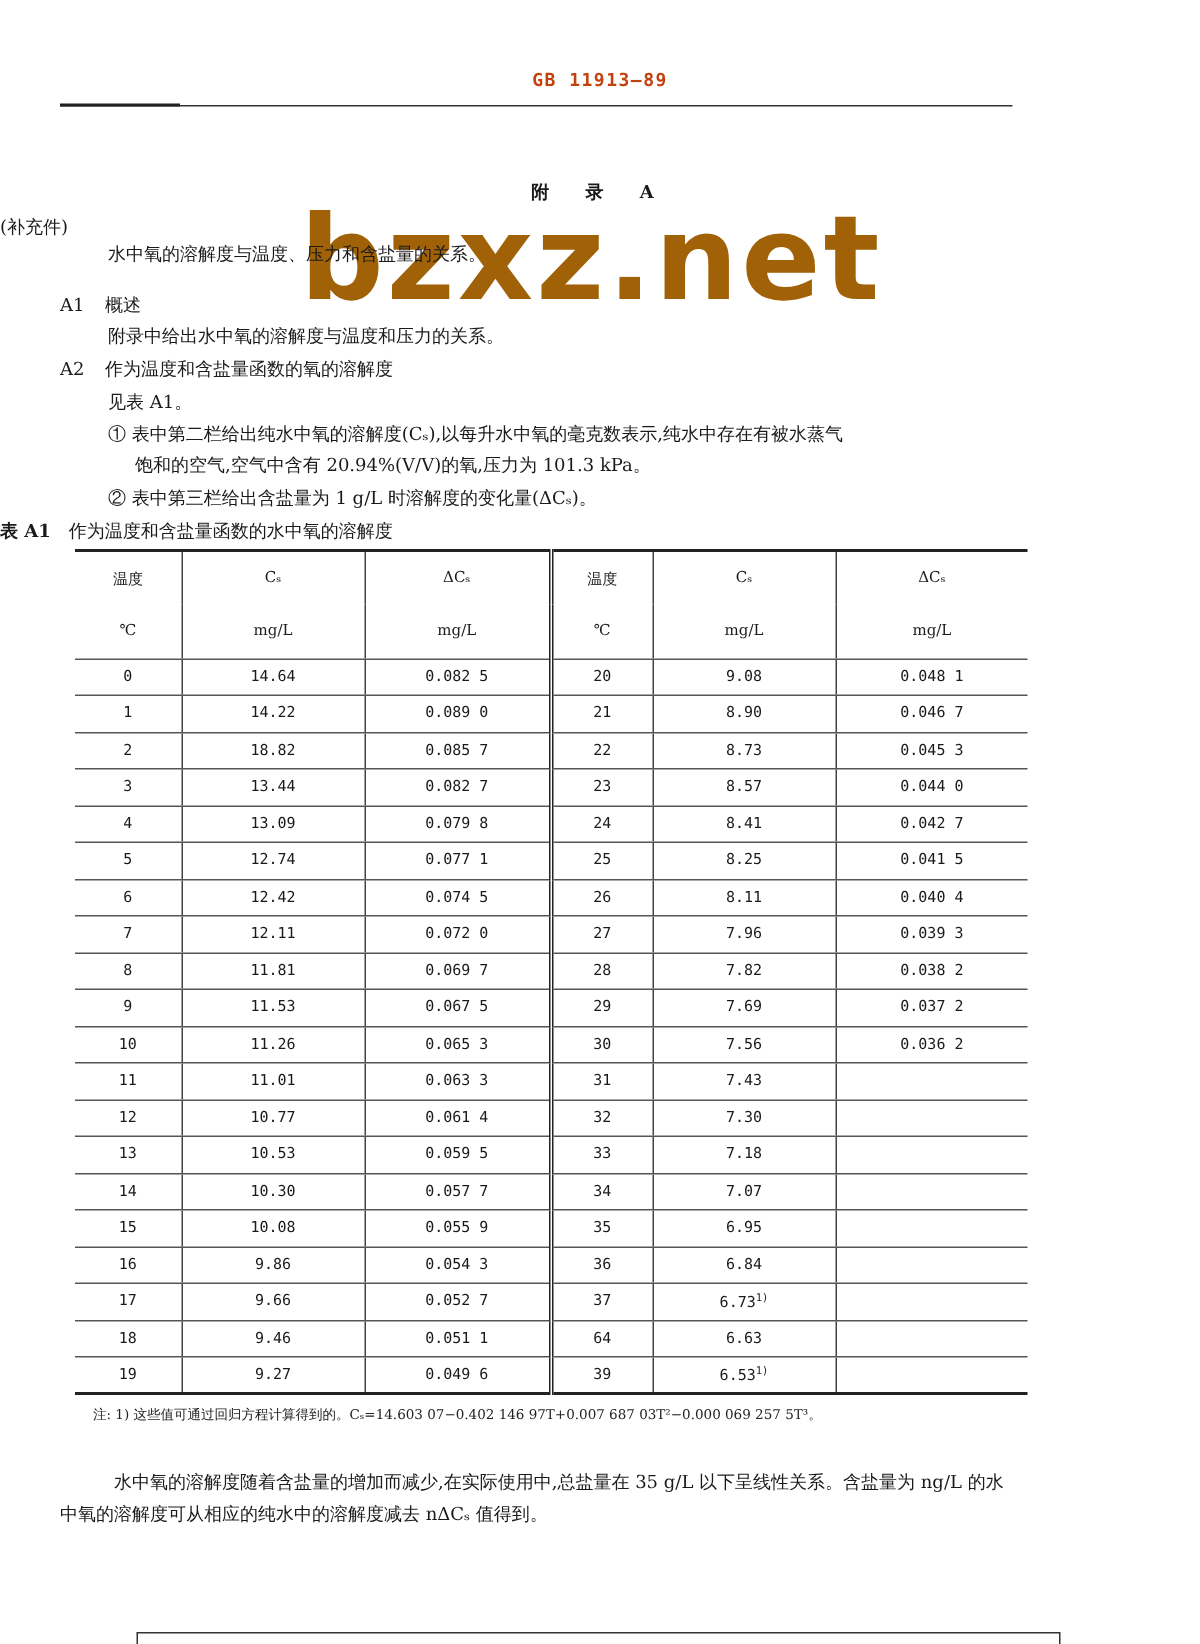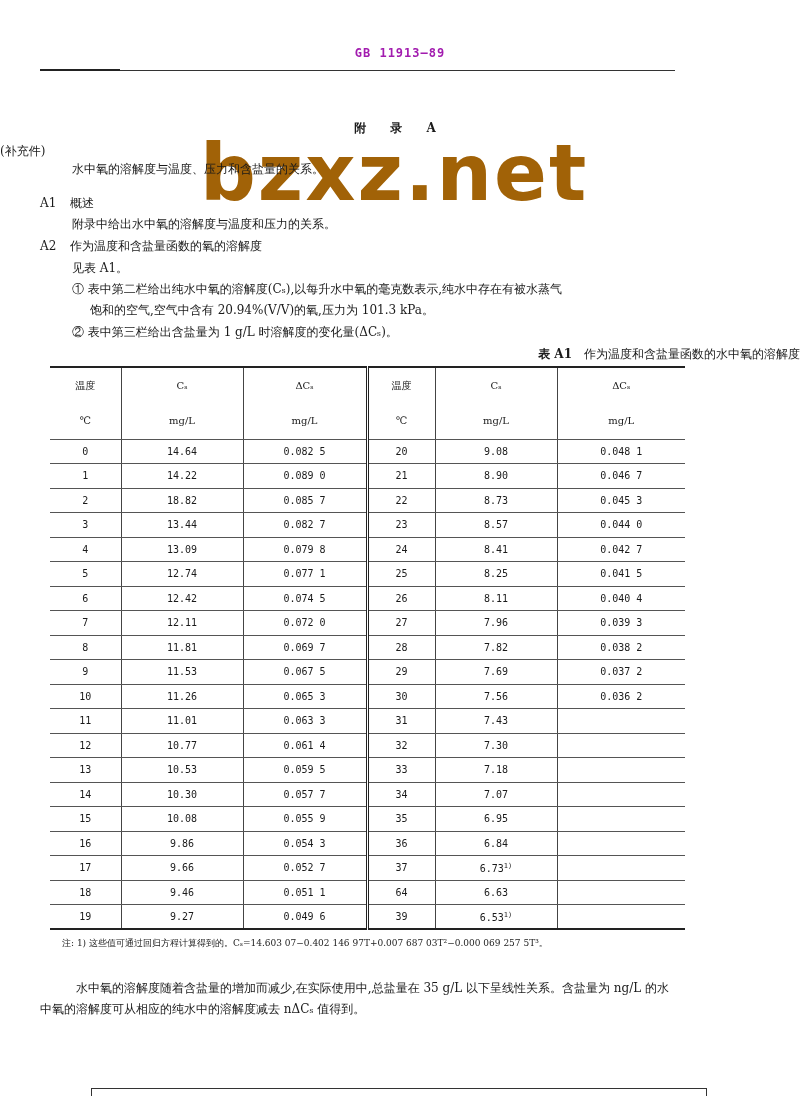--- a/index.html
+++ b/index.html
@@ -2,21 +2,21 @@
 <html><head>
   <meta charset="utf-8">
   <style>
     * { box-sizing: border-box; margin: 0; padding: 0; }
     html, body { width: 800px; height: 1096px; background: #ffffff; overflow: hidden; }
     body { position: relative; font-family: "DejaVu Serif", "Liberation Serif", serif; color: #1a1a1a; }
 
     .doc-header {
       position: absolute; left: 0; top: 46px; width: 800px; text-align: center;
       font-family: "DejaVu Sans Mono", "Liberation Mono", monospace;
-      font-size: 12px; font-weight: bold; letter-spacing: 1px; color: #a21caf;
+      font-size: 12px; font-weight: bold; letter-spacing: 1px; color: #c2410c;
     }
     .header-rule {
       position: absolute; left: 40px; top: 70px; width: 635px; height: 1px; background: #333;
     }
     .header-rule::before {
       content: ""; position: absolute; left: 0; top: -1px; width: 80px; height: 2px; background: #222;
     }
 
     .watermark {
       position: absolute; left: 200px; top: 134px; font-family: "DejaVu Sans", "Liberation Sans", sans-serif;
@@ -31,21 +31,21 @@
     .appendix-sub {
       position: absolute; left: 0; top: 143px; width: 800px; text-align: left;
       font-size: 12px; z-index: 1;
     }
 
     .para { position: absolute; font-size: 12px; line-height: 1.2; z-index: 1; white-space: nowrap; }
     .sec-num { display: inline-block; width: 30px; font-weight: normal; }
 
     
     .table-caption {
-      position: absolute; left: 0; top: 346px; width: 800px; text-align: right; font-size: 12px; font-weight: bold;
+      position: absolute; left: 0; top: 346px; width: 800px; text-align: left; font-size: 12px; font-weight: bold;
     }
     .table-caption .cap-text { font-weight: normal; margin-left: 12px; }
 
     .data-table {
       position: absolute; left: 50px; top: 366px; width: 635px;
       border-collapse: collapse; font-size: 10px;
       border-top: 2px solid #222; border-bottom: 2px solid #222;
       z-index: 1;
     }
     .data-table th, .data-table td {

